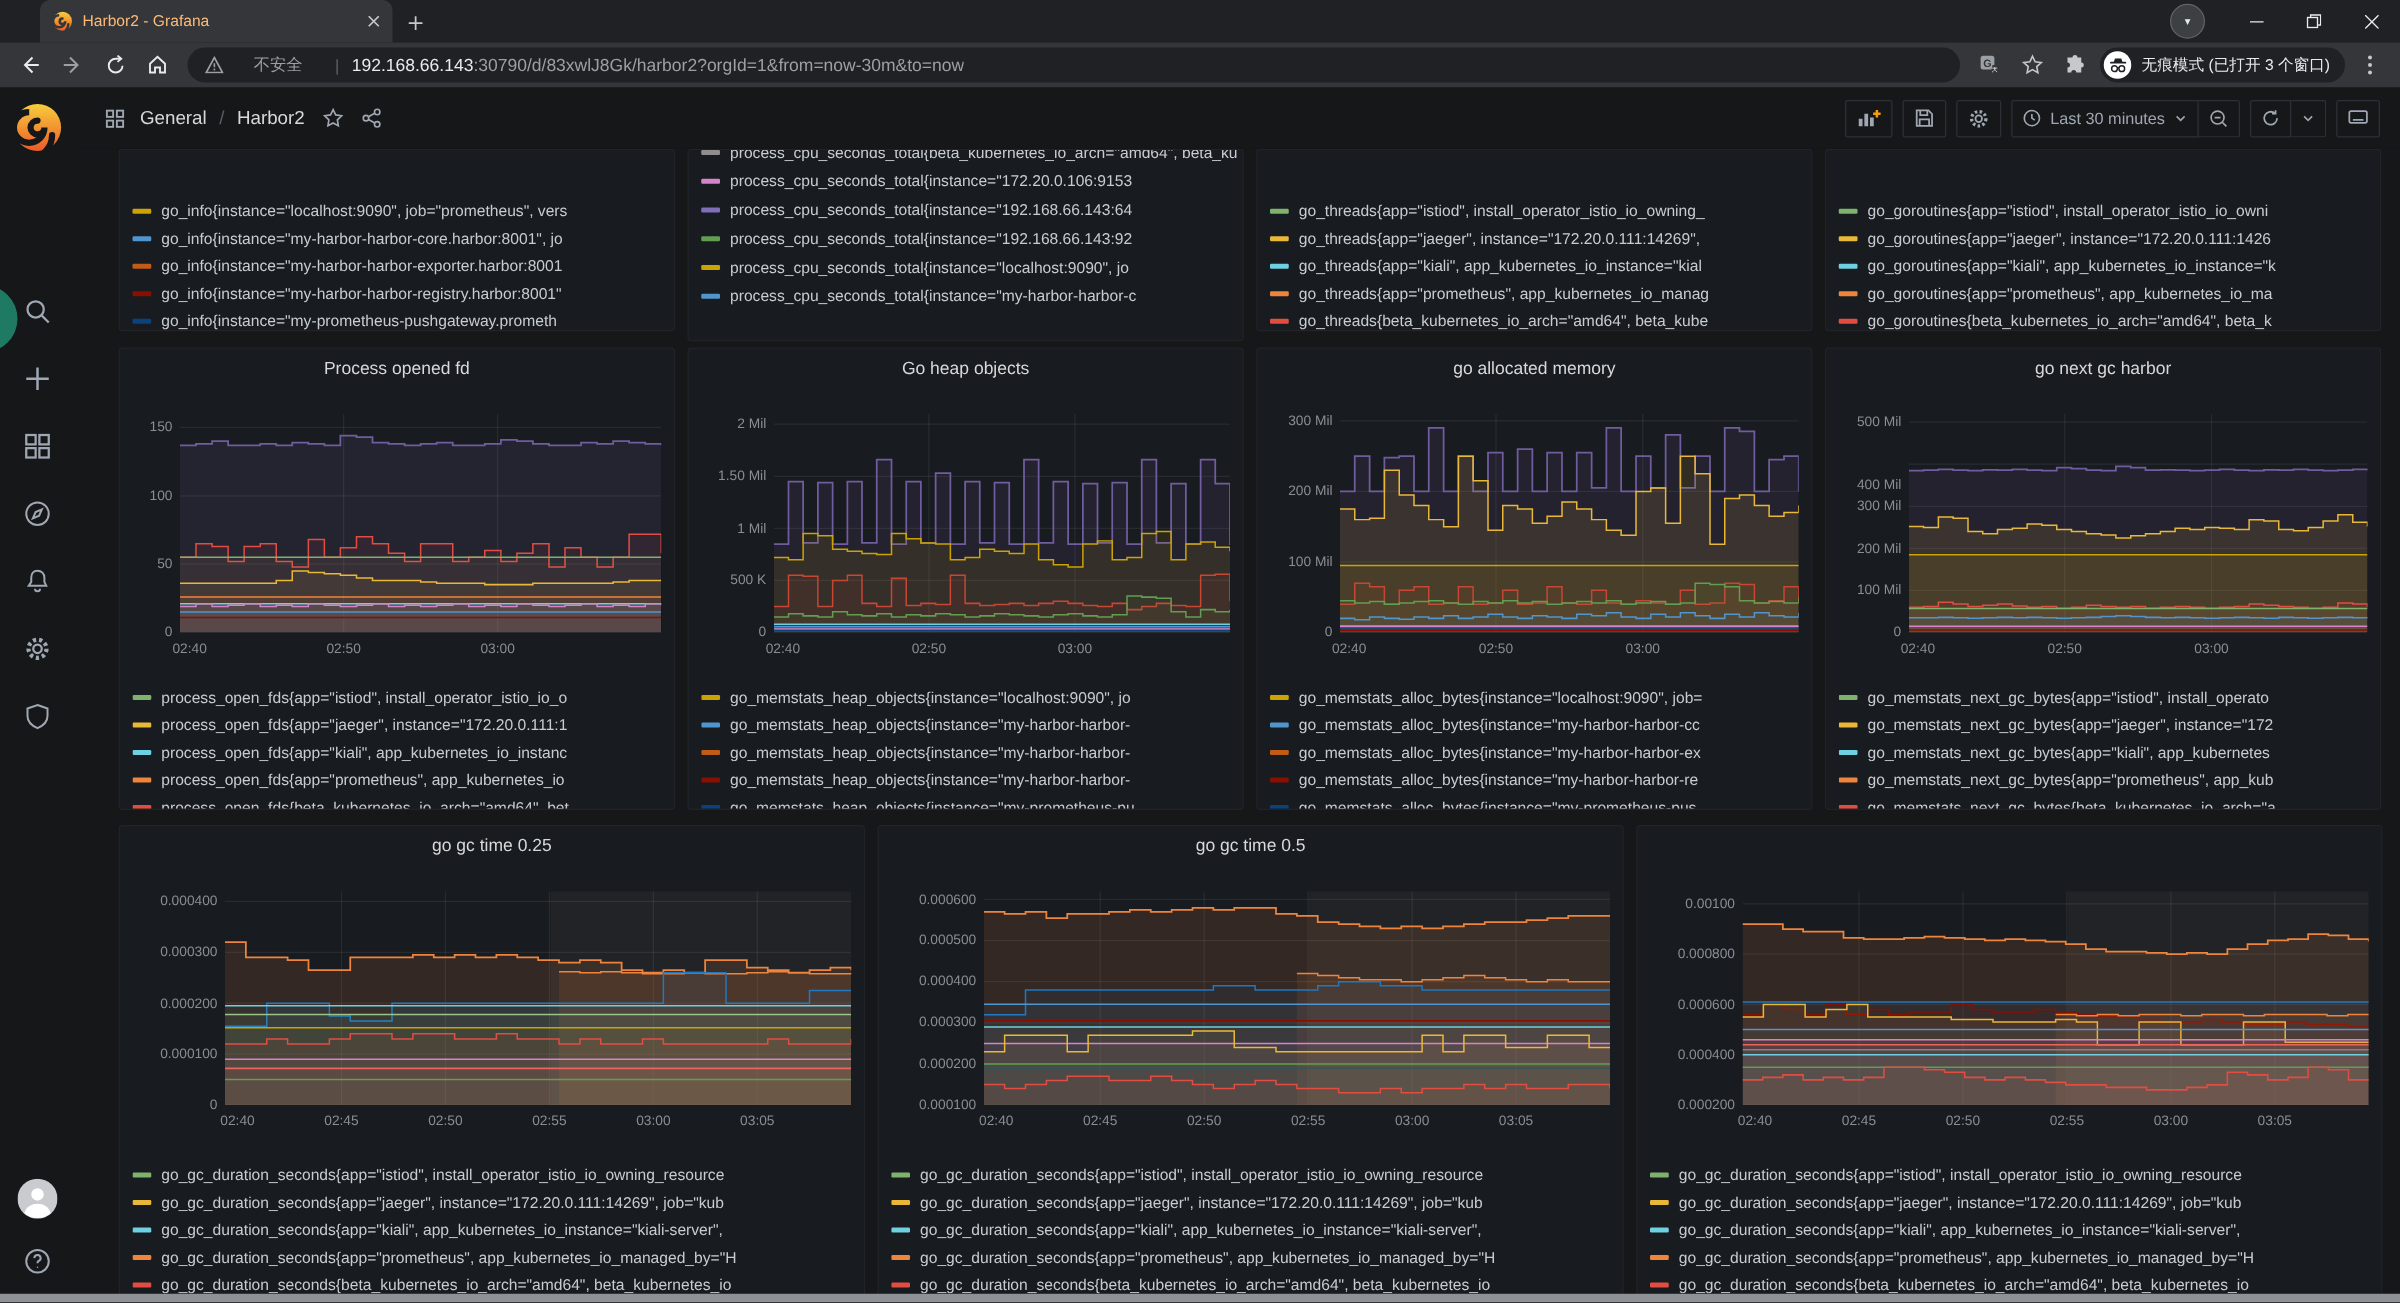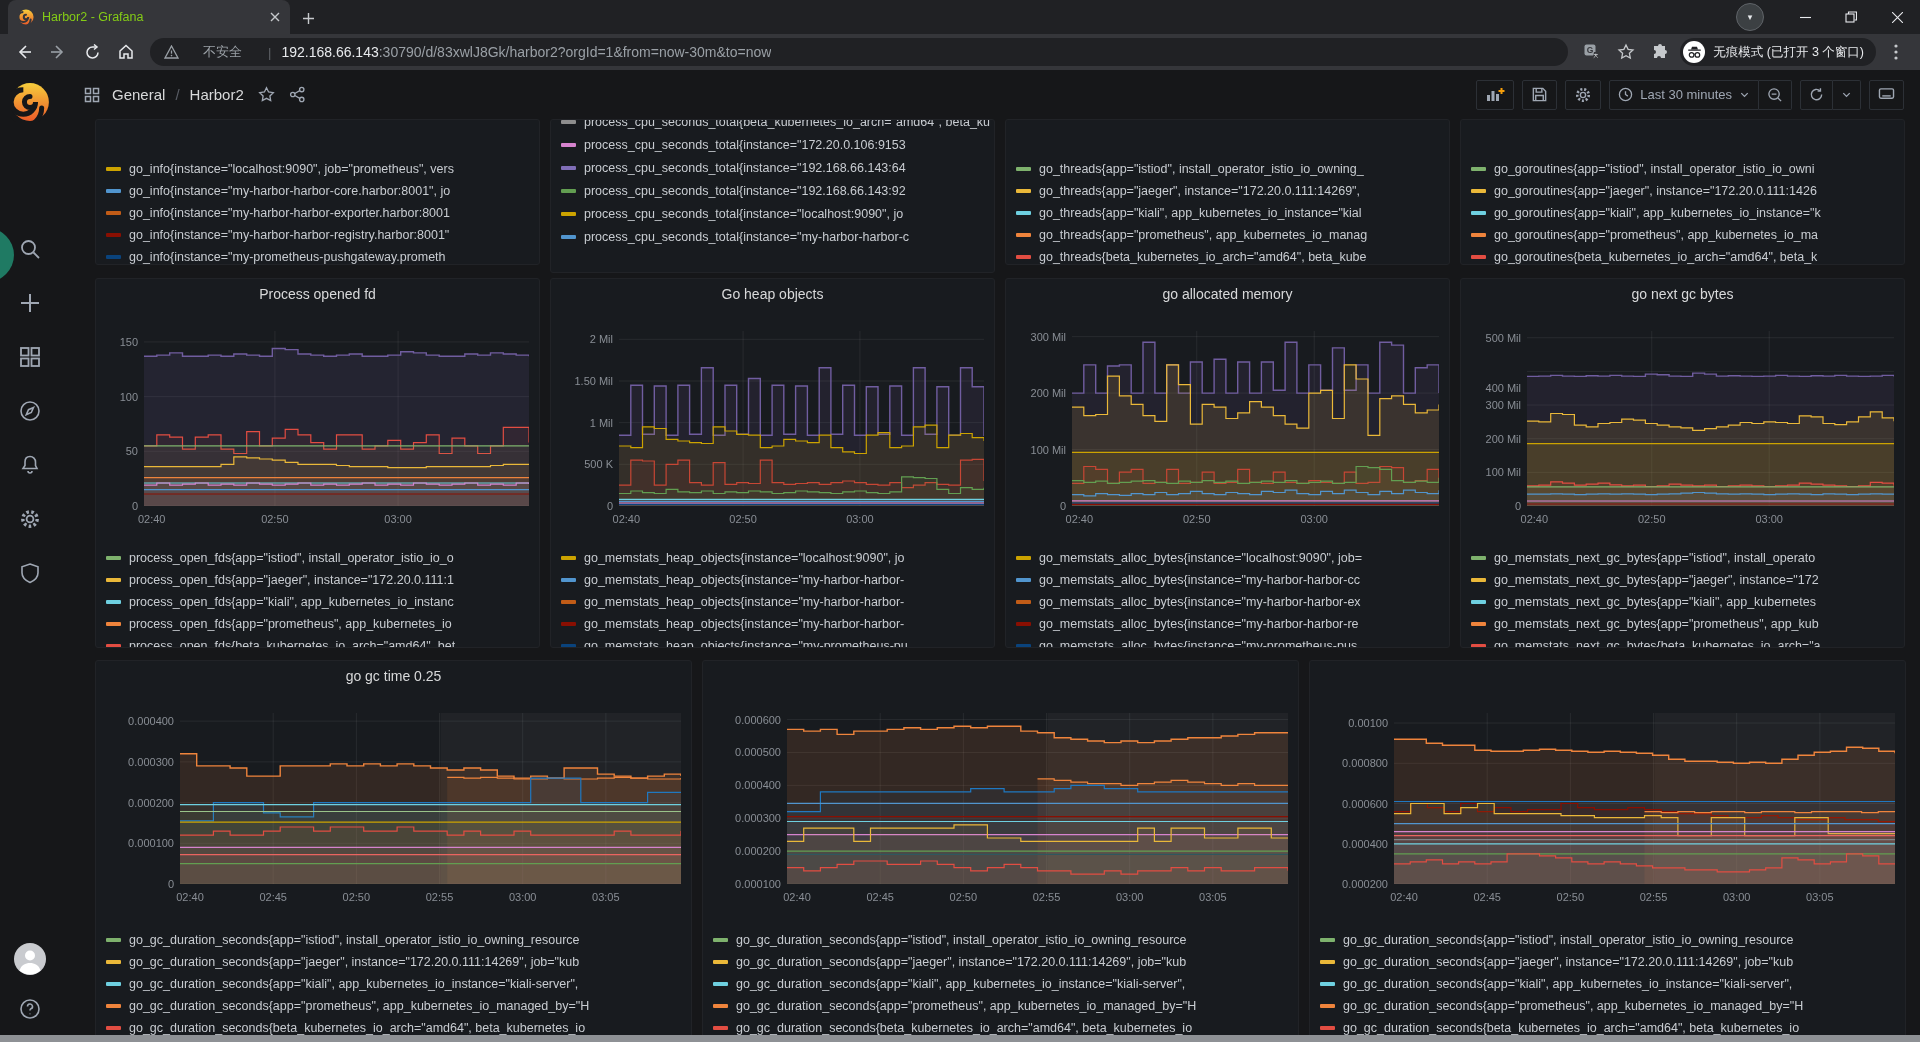--- a/index.html
+++ b/index.html
@@ -4,21 +4,21 @@
 <style>
   html,body{margin:0;padding:0;}
   body{width:1920px;height:1042px;overflow:hidden;background:#161719;
        font-family:"Liberation Sans",sans-serif;position:relative;}
   svg{display:block;}
   
   .titlebar{position:absolute;left:0;top:0;width:1920px;height:34px;background:#202124;}
   .tabs{position:absolute;left:8px;top:0;height:34px;display:flex;align-items:flex-end;}
   .tab{width:282px;height:34px;box-sizing:border-box;display:flex;align-items:center;gap:8px;
        padding:0 6px 0 10px;border-radius:8px 8px 0 0;color:#9aa0a6;font-size:12.5px;}
-  .tab.active{background:#35363A;color:#84cc16;}
+  .tab.active{background:#35363A;color:#fdba74;margin-left:24px;}
   .t-title{flex:1;white-space:nowrap;overflow:hidden;}
   .tab-close{width:18px;height:18px;border-radius:50%;display:flex;align-items:center;justify-content:center;flex:none;}
   .newtab{width:28px;height:28px;margin:3px 0 0 4px;display:flex;align-items:center;justify-content:center;color:#c6c9cc;align-self:center;}
   .win-controls{position:absolute;right:0;top:0;height:34px;display:flex;align-items:center;}
   .win-btn{width:46px;height:34px;display:flex;align-items:center;justify-content:center;color:#e8eaed;}
   .profile-btn{width:26px;height:26px;border-radius:50%;background:#3c4043;border:1px solid #5f6368;
        display:flex;align-items:center;justify-content:center;color:#e8eaed;margin-right:18px;font-size:9px;}
   .toolbar{position:absolute;left:0;top:34px;width:1920px;height:36px;background:#35363A;
        display:flex;align-items:center;padding:0 10px;box-sizing:border-box;gap:6px;}
   .nav-ic{width:28px;height:28px;border-radius:50%;display:flex;align-items:center;justify-content:center;color:#c6c9cc;flex:none;}
@@ -624,21 +624,21 @@
           <span class="leg-marker" style="background: rgb(137, 15, 2);"></span>
           <span class="leg-label">go_memstats_alloc_bytes{instance="my-harbor-harbor-re</span>
         </div>
         <div class="leg-row" style="height: 22px;">
           <span class="leg-marker" style="background: rgb(10, 67, 124);"></span>
           <span class="leg-label">go_memstats_alloc_bytes{instance="my-prometheus-pus</span>
         </div>
       </div>
     </div>
     <div class="panel" style="left: 1400px; top: 159px; width: 445px; height: 370px;">
-      <div class="p-title">go next gc bytes</div>
+      <div class="p-title">go next gc harbor</div>
       <div class="yt" style="left: 4px; width: 56px; top: 221px;">0</div>
       <div class="yt" style="left: 4px; width: 56px; top: 187.346px;">100 Mil</div>
       <div class="yt" style="left: 4px; width: 56px; top: 153.692px;">200 Mil</div>
       <div class="yt" style="left: 4px; width: 56px; top: 120.038px;">300 Mil</div>
       <div class="yt" style="left: 4px; width: 56px; top: 103px;">400 Mil</div>
       <div class="yt" style="left: 4px; width: 56px; top: 52.7308px;">500 Mil</div>
       <svg width="367" height="175" style="position: absolute; left: 66px; top: 52px;">
         <line x1="0" y1="175" x2="367" y2="175" stroke="rgba(255,255,255,0.07)"></line>
         <line x1="0" y1="141.34615384615384" x2="367" y2="141.34615384615384" stroke="rgba(255,255,255,0.07)"></line>
         <line x1="0" y1="107.6923076923077" x2="367" y2="107.6923076923077" stroke="rgba(255,255,255,0.07)"></line>
@@ -753,20 +753,21 @@
           <span class="leg-marker" style="background: rgb(239, 132, 60);"></span>
           <span class="leg-label">go_gc_duration_seconds{app="prometheus", app_kubernetes_io_managed_by="H</span>
         </div>
         <div class="leg-row" style="height: 22px;">
           <span class="leg-marker" style="background: rgb(226, 77, 66);"></span>
           <span class="leg-label">go_gc_duration_seconds{beta_kubernetes_io_arch="amd64", beta_kubernetes_io</span>
         </div>
       </div>
     </div>
     <div class="panel" style="left: 642px; top: 541px; width: 597px; height: 390px;">
+      <div class="p-title">go gc time 0.5</div>
       <div class="yt" style="left: 4px; width: 74px; top: 217px;">0.000100</div>
       <div class="yt" style="left: 4px; width: 74px; top: 184.115px;">0.000200</div>
       <div class="yt" style="left: 4px; width: 74px; top: 151.231px;">0.000300</div>
       <div class="yt" style="left: 4px; width: 74px; top: 118.346px;">0.000400</div>
       <div class="yt" style="left: 4px; width: 74px; top: 85.4615px;">0.000500</div>
       <div class="yt" style="left: 4px; width: 74px; top: 52.5769px;">0.000600</div>
       <svg width="501" height="171" style="position: absolute; left: 84px; top: 52px;">
         <line x1="0" y1="171" x2="501" y2="171" stroke="rgba(255,255,255,0.07)"></line>
         <line x1="0" y1="138.1153846153846" x2="501" y2="138.1153846153846" stroke="rgba(255,255,255,0.07)"></line>
         <line x1="0" y1="105.23076923076924" x2="501" y2="105.23076923076924" stroke="rgba(255,255,255,0.07)"></line>

